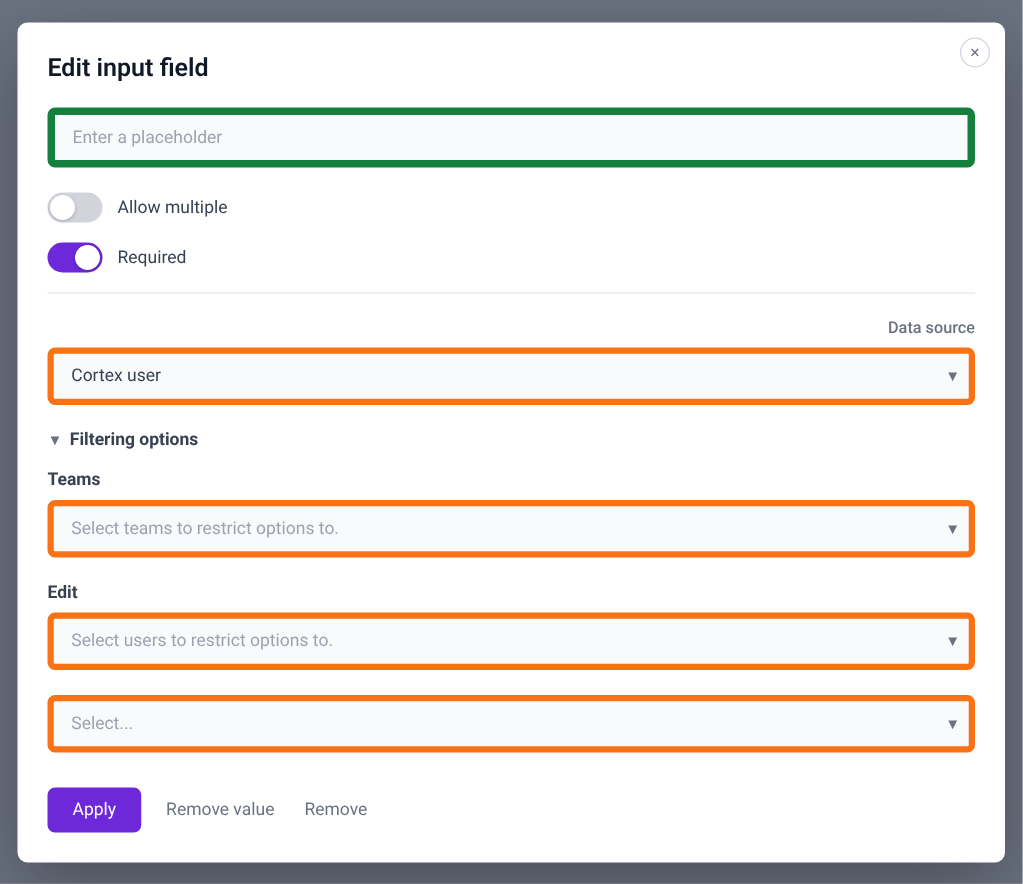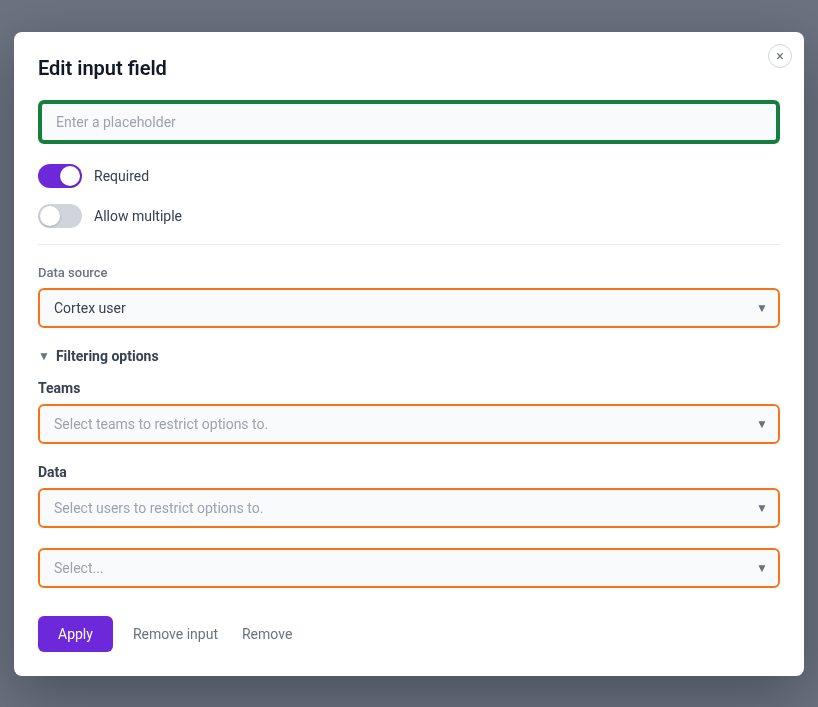--- a/index.html
+++ b/index.html
@@ -58,21 +58,21 @@
     .modal-title {
       font-size: 20px;
       font-weight: 600;
       color: #111827;
       margin-bottom: 20px;
     }
 
     .placeholder-input {
       width: 100%;
       padding: 10px 14px;
-      border: 4px solid #15803d;
+      border: 6px solid #15803d;
       border-radius: 6px;
       font-size: 14px;
       color: #9ca3af;
       background: #f9fafb;
       outline: none;
       margin-bottom: 20px;
     }
 
     .placeholder-input::placeholder {
       color: #9ca3af;
@@ -144,31 +144,32 @@
       border: none;
       border-top: 1px solid #e5e7eb;
       margin: 16px 0 20px 0;
     }
 
     .section-label {
       font-size: 13px;
       font-weight: 500;
       color: #6b7280;
       margin-bottom: 8px;
+      text-align: right;
     }
 
     .select-wrapper {
       position: relative;
       margin-bottom: 20px;
     }
 
     .select-field {
       width: 100%;
       padding: 10px 36px 10px 14px;
-      border: 2px solid #f97316;
+      border: 5px solid #f97316;
       border-radius: 6px;
       font-size: 14px;
       color: #374151;
       background: #f9fafb;
       appearance: none;
       cursor: pointer;
       outline: none;
     }
 
     .select-field.placeholder-text {
@@ -264,43 +265,43 @@
 
 <div class="backdrop"></div>
 
 <div class="modal">
 
   <button class="modal-close">×</button>
 
   <h2 class="modal-title">Edit input field</h2>
 
   <input class="placeholder-input" type="text" placeholder="Enter a placeholder" style="">
+
+  
+  <div class="toggle-row">
+    <label class="toggle-switch">
+      <input type="checkbox" style="">
+      <div class="toggle-track off">
+        <div class="toggle-thumb"></div>
+      </div>
+    </label>
+    <span class="toggle-label">Allow multiple</span>
+  </div>
 
   
   <div class="toggle-row">
     <label class="toggle-switch">
       <input type="checkbox" checked="" style="">
       <div class="toggle-track on">
         <div class="toggle-thumb"></div>
       </div>
     </label>
     <span class="toggle-label">Required</span>
   </div>
 
-  
-  <div class="toggle-row">
-    <label class="toggle-switch">
-      <input type="checkbox" style="">
-      <div class="toggle-track off">
-        <div class="toggle-thumb"></div>
-      </div>
-    </label>
-    <span class="toggle-label">Allow multiple</span>
-  </div>
-
   <hr class="divider">
 
   
   <div class="section-label">Data source</div>
   <div class="select-wrapper">
     <select class="select-field">
       <option>Cortex user</option>
     </select>
     <span class="select-chevron">▼</span>
   </div>
@@ -315,38 +316,38 @@
     <div class="filtering-content">
 
       <div class="field-label">Teams</div>
       <div class="select-wrapper">
         <select class="select-field placeholder-text">
           <option value="">Select teams to restrict options to.</option>
         </select>
         <span class="select-chevron">▼</span>
       </div>
 
-      <div class="field-label">Data</div>
+      <div class="field-label">Edit</div>
       <div class="select-wrapper">
         <select class="select-field placeholder-text">
           <option value="">Select users to restrict options to.</option>
         </select>
         <span class="select-chevron">▼</span>
       </div>
     </div>
   </div>
 
   
   <div class="select-wrapper">
     <select class="select-field placeholder-text">
       <option value="">Select...</option>
     </select>
     <span class="select-chevron">▼</span>
   </div>
 
   
   <div class="footer-actions">
     <button class="btn-apply">Apply</button>
-    <button class="btn-text">Remove input</button>
+    <button class="btn-text">Remove value</button>
     <button class="btn-text">Remove</button>
   </div>
 
 </div>
 
 </body></html>

